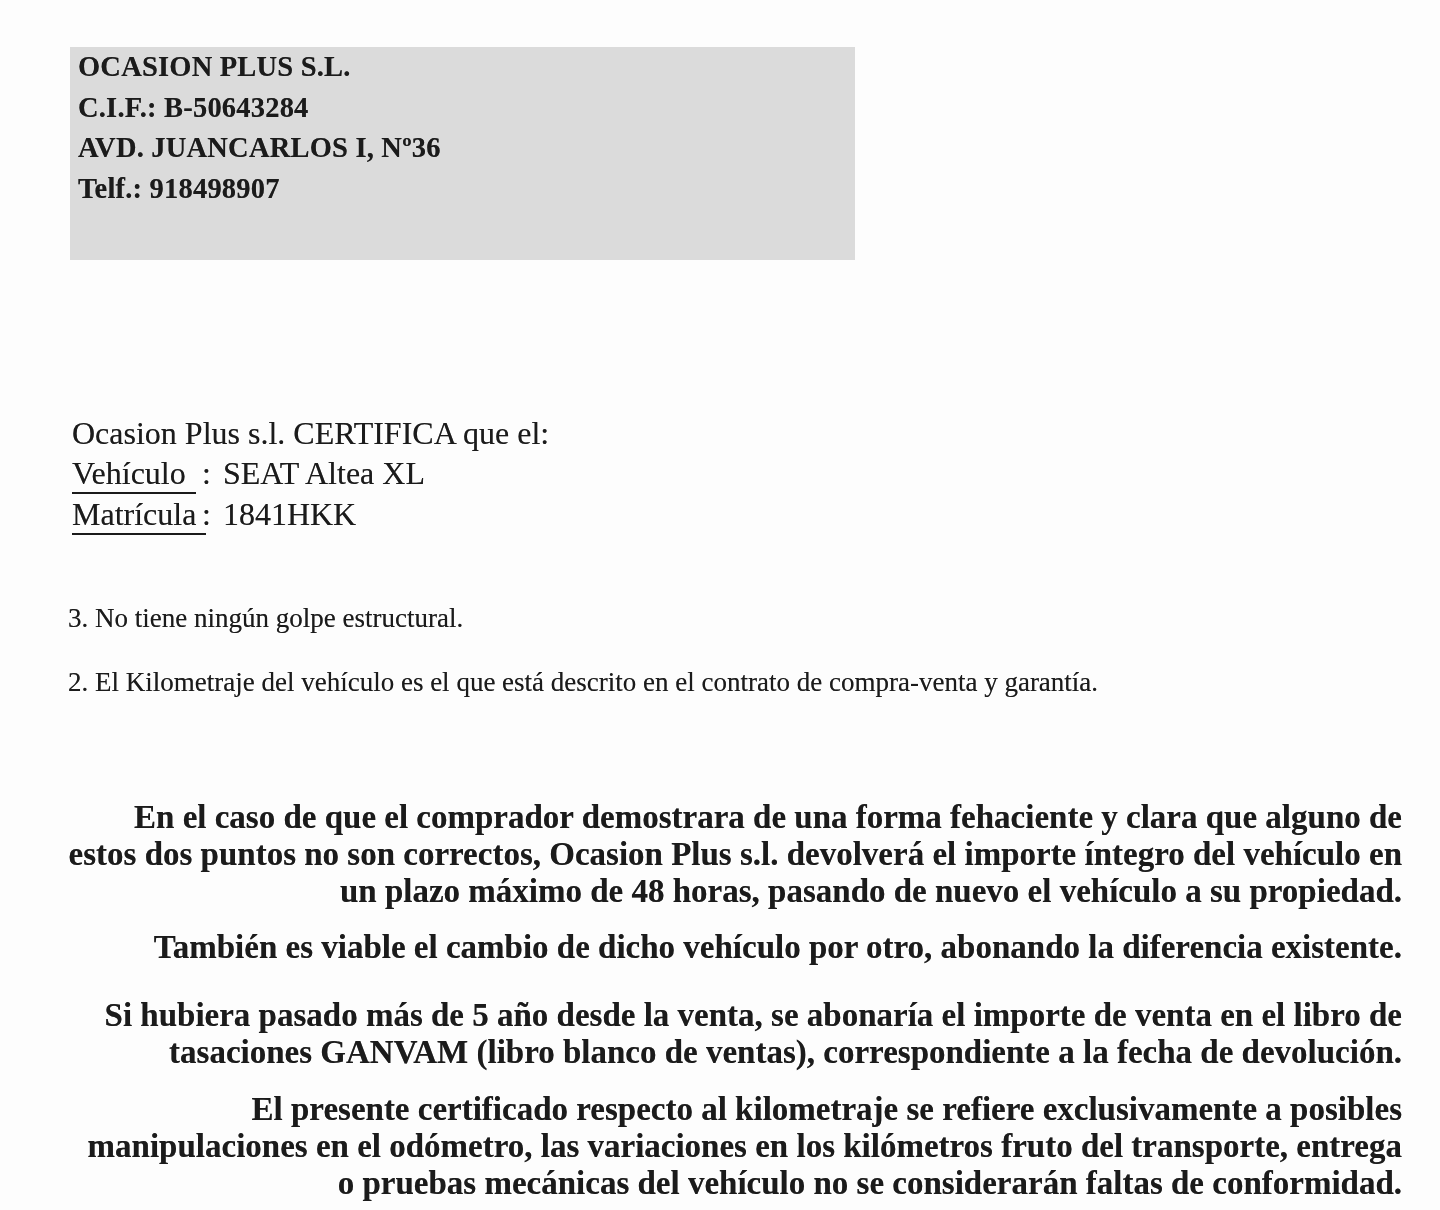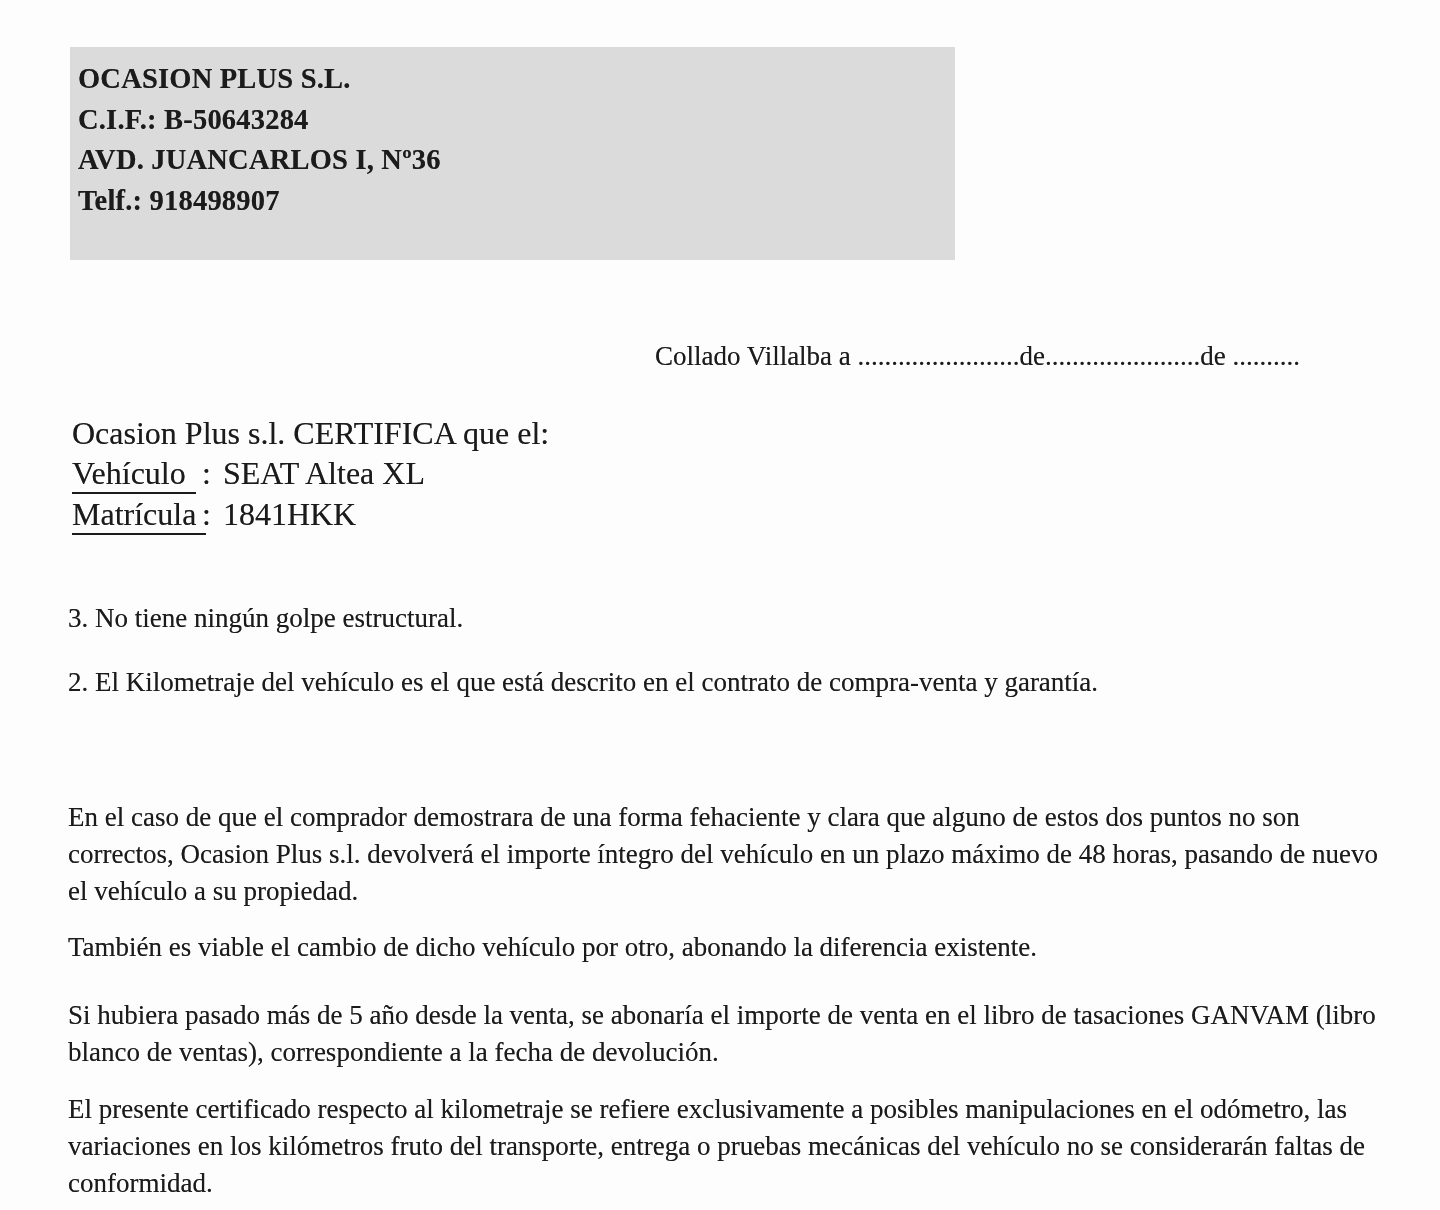--- a/index.html
+++ b/index.html
@@ -20,24 +20,24 @@
     overflow: hidden;
     
     text-shadow: 0 0 0.6px rgba(20,20,20,0.55);
   }
 
   
   .letterhead {
     position: absolute;
     left: 70px;
     top: 47px;
-    width: 885px;
+    width: 785px;
     height: 213px;
     background: #dbdbdb;
-    padding: 12px 0 0 8px;
+    padding: 0 0 0 8px;
   }
   .lh-line {
     font-weight: bold;
     font-size: 28.5px;
     line-height: 40.6px;
     letter-spacing: 0.2px;
     white-space: nowrap;
   }
 
   
@@ -78,42 +78,42 @@
     white-space: nowrap;
   }
   .clause-1 { top: 603px; }
   .clause-2 { top: 667px; }
 
   
   .para {
     position: absolute;
     left: 68px;
     width: 1334px;
-    font-size: 27px;
+    font-size: 33px;
     line-height: 37px;
-    text-align: left;
+    text-align: right;
+    font-weight: bold;
   }
   .para-refund   { top: 799px; }
   .para-exchange { top: 929px; }
   .para-ganvam   { top: 997px; }
   .para-odometer { top: 1091px; }
 </style>
 </head>
 <body>
 
 <div class="page">
 
   <div class="letterhead">
     <div class="lh-line">OCASION PLUS S.L.</div>
     <div class="lh-line">C.I.F.: B-50643284</div>
     <div class="lh-line">AVD. JUANCARLOS I, Nº36</div>
     <div class="lh-line">Telf.: 918498907</div>
   </div>
 
-  <div class="dateline">Collado Villalba a ........................de.......................de ..........</div>
 
   <div class="cert">
     <div class="cert-intro">Ocasion Plus s.l. CERTIFICA que el:</div>
     <div class="field-row">
       <span class="field-label"><span class="ul">Vehículo</span></span><span class="field-sep">:</span><span class="field-value">SEAT Altea XL</span>
     </div>
     <div class="field-row">
       <span class="field-label"><span class="ul">Matrícula</span></span><span class="field-sep">:</span><span class="field-value">1841HKK</span>
     </div>
   </div>

